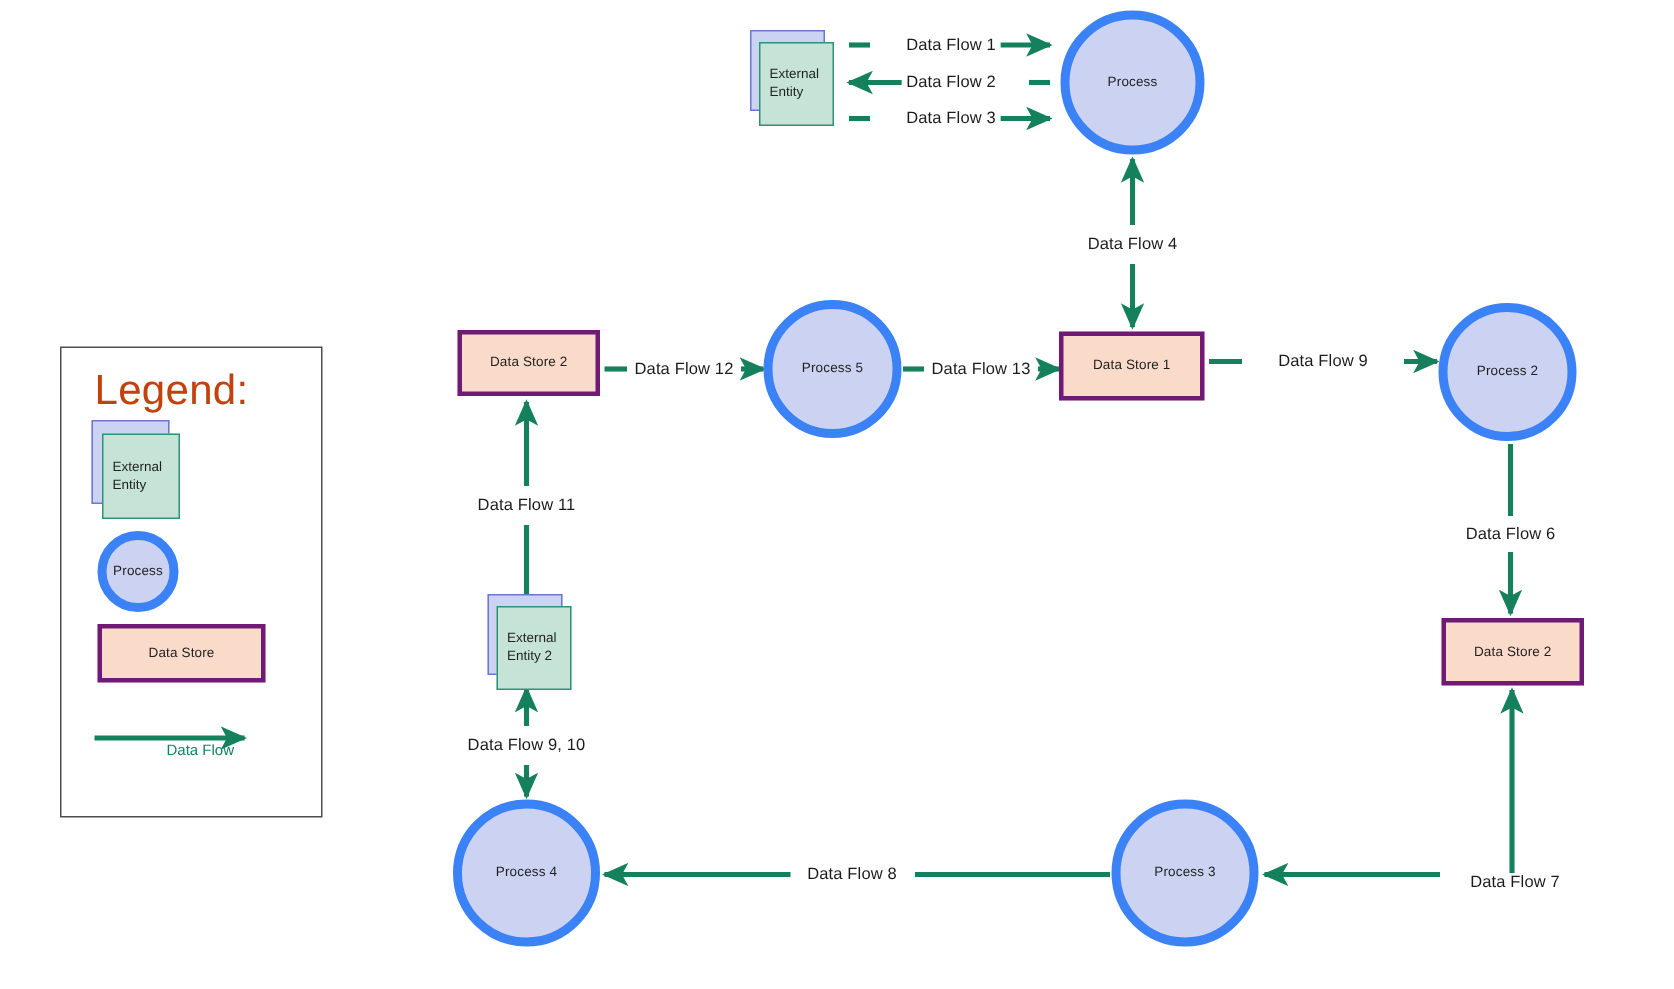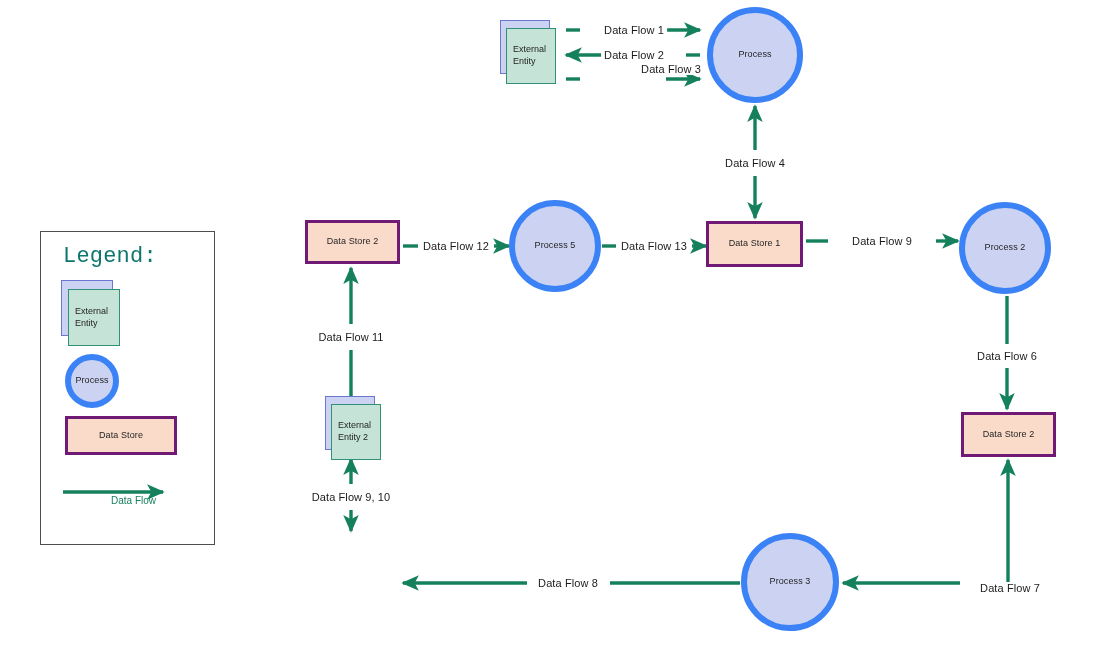--- a/index.html
+++ b/index.html
@@ -67,21 +67,21 @@
 
   
   #legend{
     position:absolute;left:40px;top:231px;
     width:175px;height:314px;
     background:#ffffff;border:1px solid #4d4d4d;
     box-sizing:border-box;
   }
   #legend .title{
     position:absolute;left:22px;top:12px;
-    font-size:22px;color:#0f766e;letter-spacing:.2px;font-family:Liberation Mono, monospace;
+    font-size:28px;color:#c2410c;letter-spacing:.2px;
   }
   #legend-flow-label{
     position:absolute;left:70px;top:263px;
     font-size:10px;color:#17805e;white-space:nowrap;
   }
   #legend svg{position:absolute;left:0;top:0;width:175px;height:314px;}
 </style>
 </head>
 <body>
 
@@ -164,28 +164,31 @@
     <div class="back" style="left:0;top:0;width:50px;height:54px;"></div>
     <div class="front" style="left:6px;top:8px;width:50px;height:56px;">
       <span class="lbl">External Entity 2</span>
     </div>
   </div>
 
   <div class="node store" style="left:961px;top:412px;width:95px;height:45px;">
     <span class="lbl">Data Store 2</span>
   </div>
 
+  <div class="node proc" style="left:302px;top:533px;width:98px;height:98px;">
+    <span class="lbl">Process 4</span>
+  </div>
 
   <div class="node proc" style="left:741px;top:533px;width:98px;height:98px;">
     <span class="lbl">Process 3</span>
   </div>
 
   <span class="elbl" style="left:634px;top:30px;">Data Flow 1</span>
   <span class="elbl" style="left:634px;top:55px;">Data Flow 2</span>
-  <span class="elbl" style="left:634px;top:69px;margin-left:37px;">Data Flow 3</span>
+  <span class="elbl" style="left:634px;top:79px;">Data Flow 3</span>
   <span class="elbl" style="left:755px;top:163px;">Data Flow 4</span>
   <span class="elbl" style="left:882px;top:241px;">Data Flow 9</span>
   <span class="elbl" style="left:1007px;top:356px;">Data Flow 6</span>
   <span class="elbl" style="left:1010px;top:588px;">Data Flow 7</span>
   <span class="elbl" style="left:568px;top:583px;">Data Flow 8</span>
   <span class="elbl" style="left:351px;top:497px;">Data Flow 9, 10</span>
   <span class="elbl" style="left:351px;top:337px;">Data Flow 11</span>
   <span class="elbl" style="left:456px;top:246px;">Data Flow 12</span>
   <span class="elbl" style="left:654px;top:246px;">Data Flow 13</span>
 

